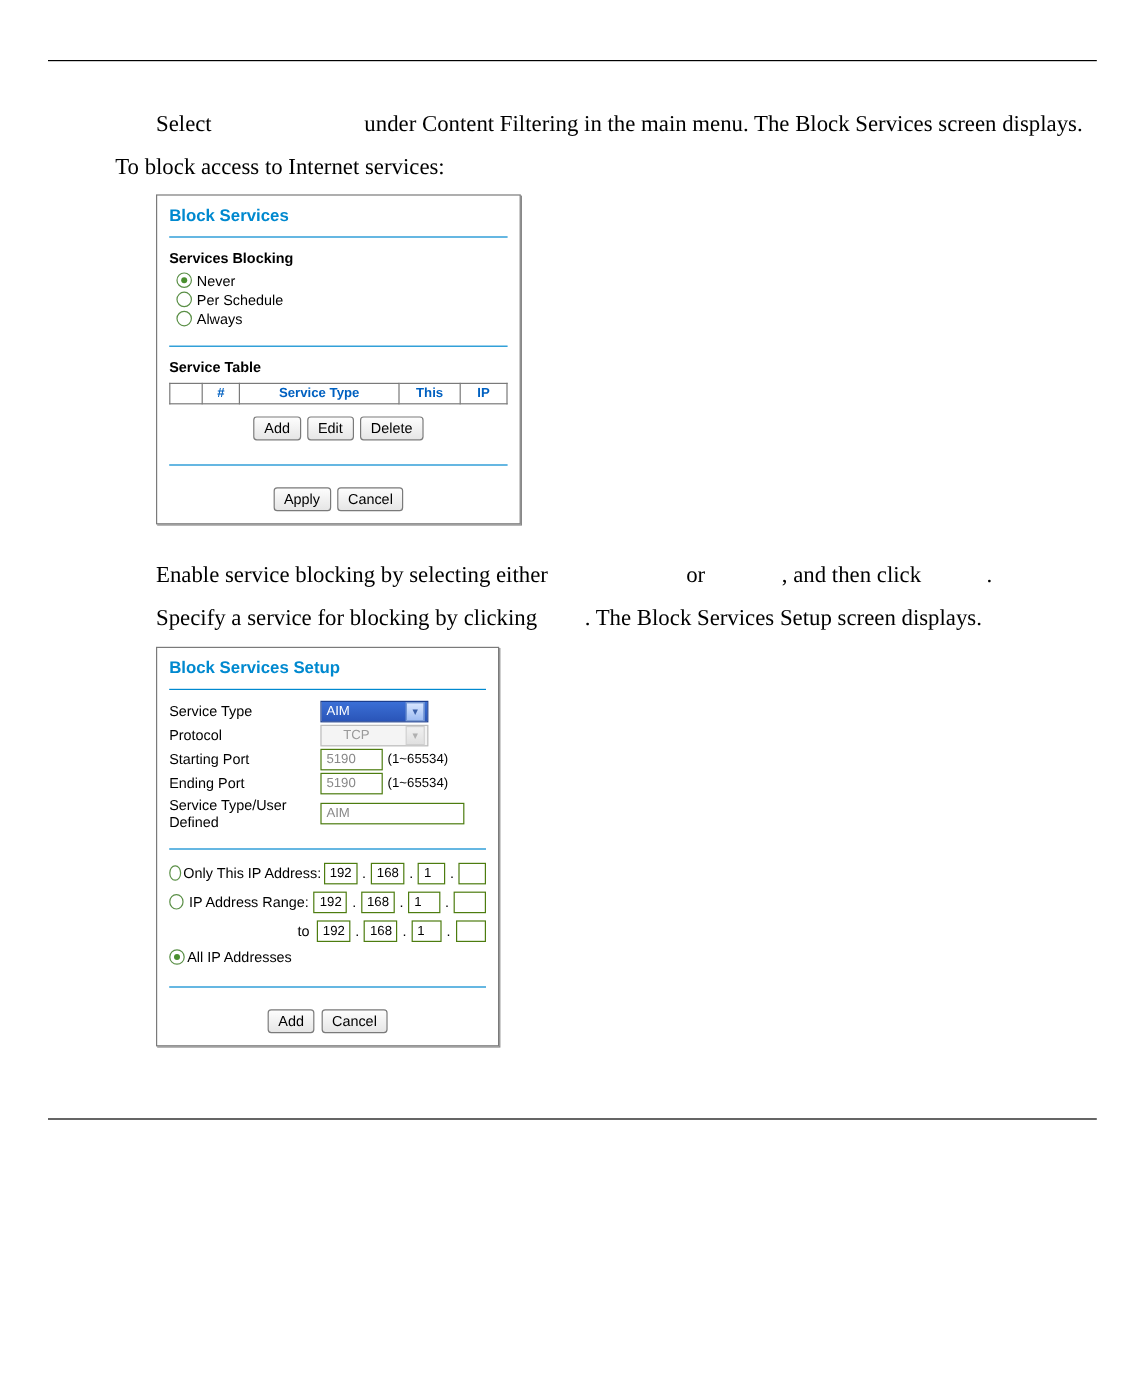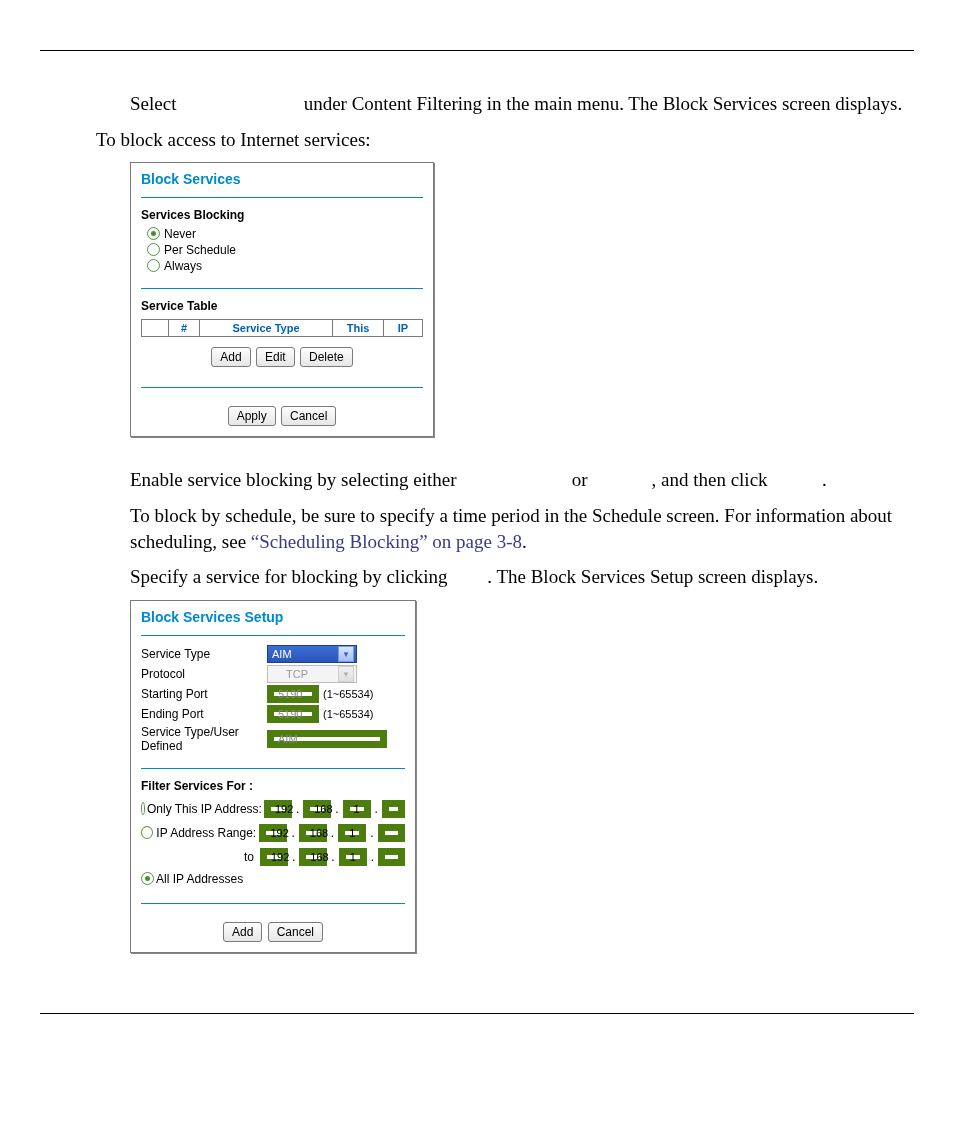--- a/index.html
+++ b/index.html
@@ -178,21 +178,21 @@
   .sel-disabled .arrow {
     width: 14px; height: 14px;
     background: linear-gradient(#f0f0f0,#e0e0e0);
     color: #b0b0b0;
     display: inline-flex;
     align-items: center; justify-content: center;
     font-size: 9px;
     border: 1px solid #cfcfcf;
   }
   .txt {
-    border: 7px solid #4d7c0f;
+    border: 1px solid #4d7c0f;
     height: 18px;
     padding: 0 4px;
     font-size: 11px;
     color: #888;
     display: inline-flex;
     align-items: center;
     background: #fff;
     box-sizing: border-box;
   }
   .txt-dark { color: #000; }
@@ -275,23 +275,20 @@
       <span class="btn">Cancel</span>
     </div>
   </div>
 
   <div class="gap-med"></div>
 
   <p class="body-text indent">
     <span>Enable service blocking by selecting either </span><b style="visibility:hidden">Per Schedule</b><span> or </span><b style="visibility:hidden">Always</b><span>, and then click </span><b style="visibility:hidden">Apply</b><span>.</span>
   </p>
 
-  <p class="body-text indent">
-    <span>To block by schedule, be sure to specify a time period in the Schedule screen. For information about scheduling, see </span><span class="link">“Scheduling Blocking” on page 3-8</span><span>.</span>
-  </p>
 
   <p class="body-text indent">
     <span>Specify a service for blocking by clicking </span><b style="visibility:hidden">Add</b><span>. The Block Services Setup screen displays.</span>
   </p>
 
   <div class="panel panel-2">
     <span class="panel-title">Block Services Setup</span>
     <hr class="panel-rule">
 
     <div class="panel-section">
@@ -321,21 +318,20 @@
       </div>
       <div class="form-row">
         <span class="lbl">Service Type/User Defined</span>
         <span class="txt w120">AIM</span>
       </div>
     </div>
 
     <hr class="panel-rule">
 
     <div class="panel-section">
-      <div class="section-label">Filter Services For :</div>
 
       <div class="filter-row">
         <span class="radio"></span>
         <span class="lbl2">Only This IP Address:</span>
         <span class="txt w28 txt-dark">192</span>
           <span class="dot">.</span>
         <span class="txt w28 txt-dark">168</span>
           <span class="dot">.</span>
         <span class="txt w28 txt-dark">1</span>
           <span class="dot">.</span>

